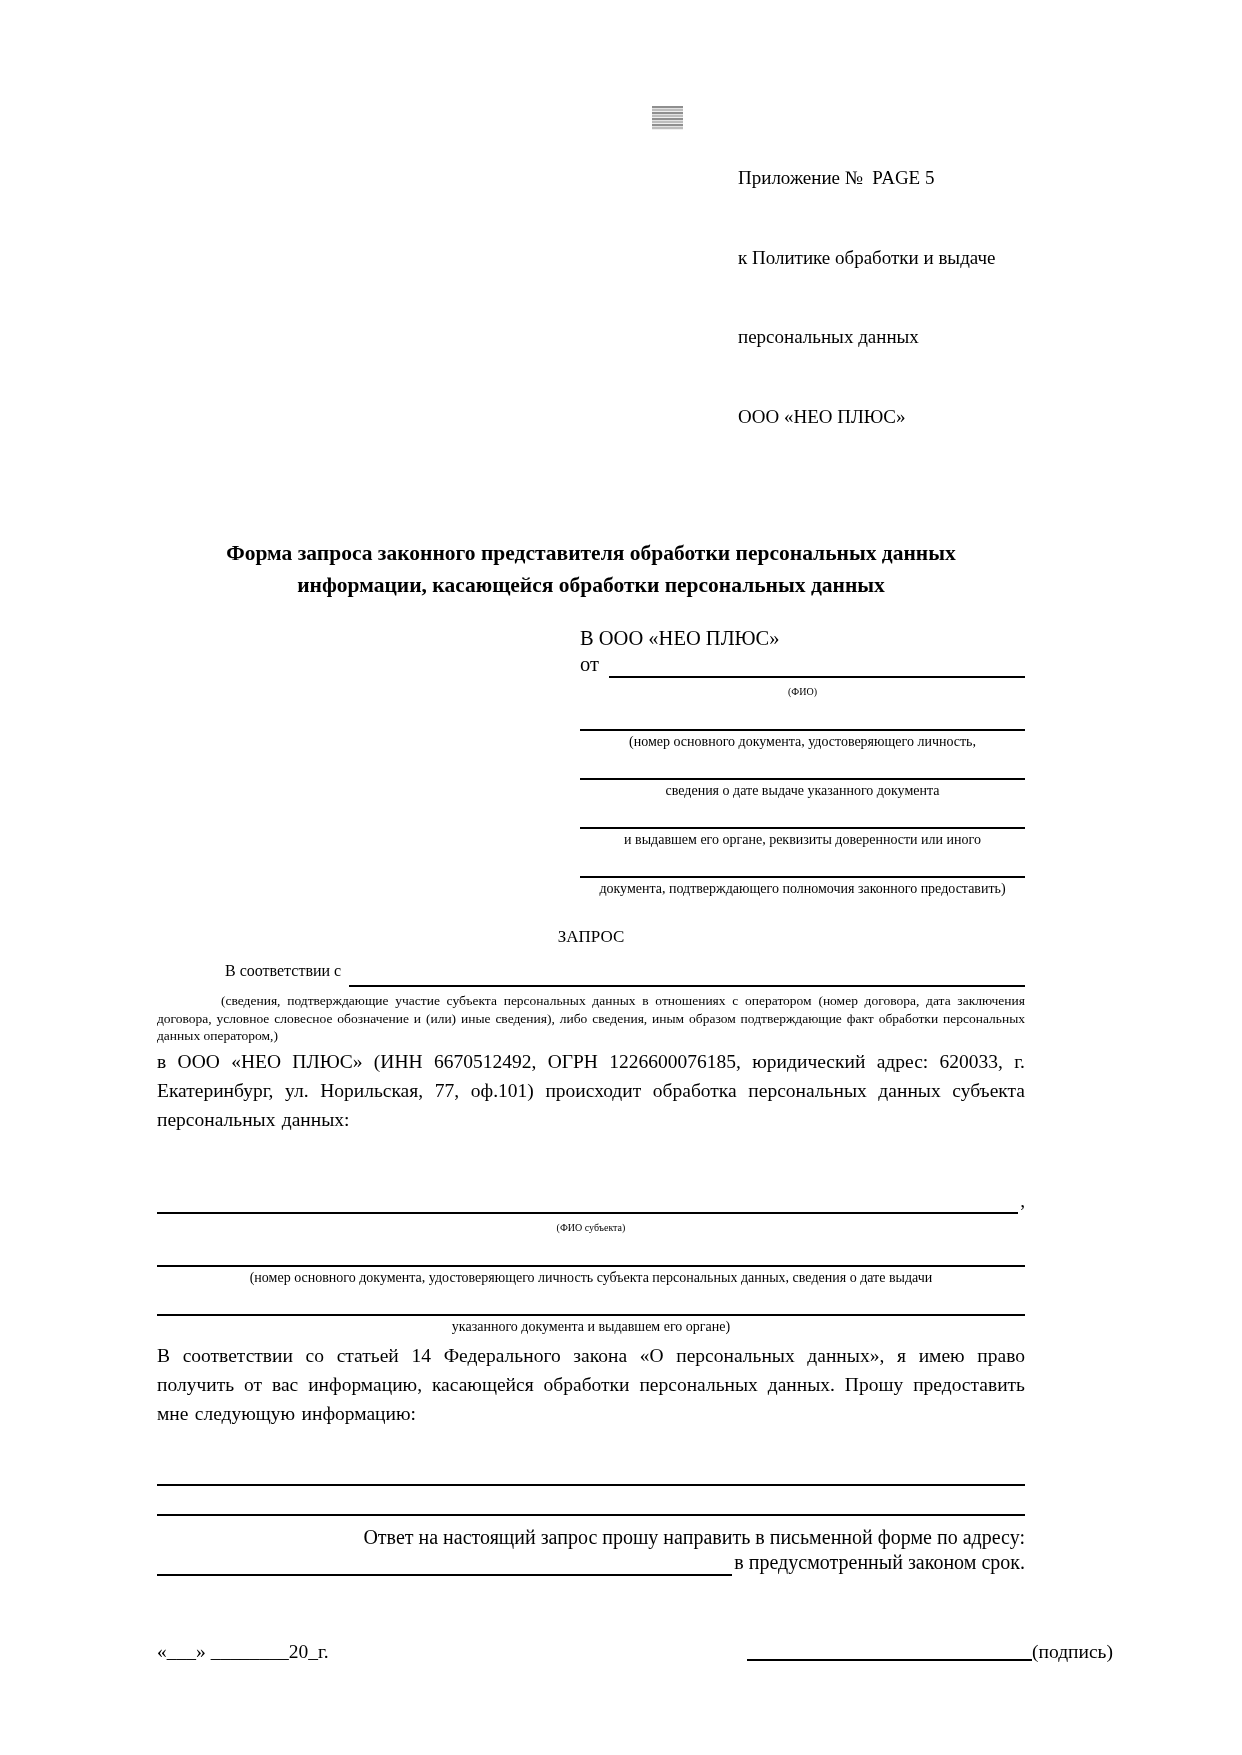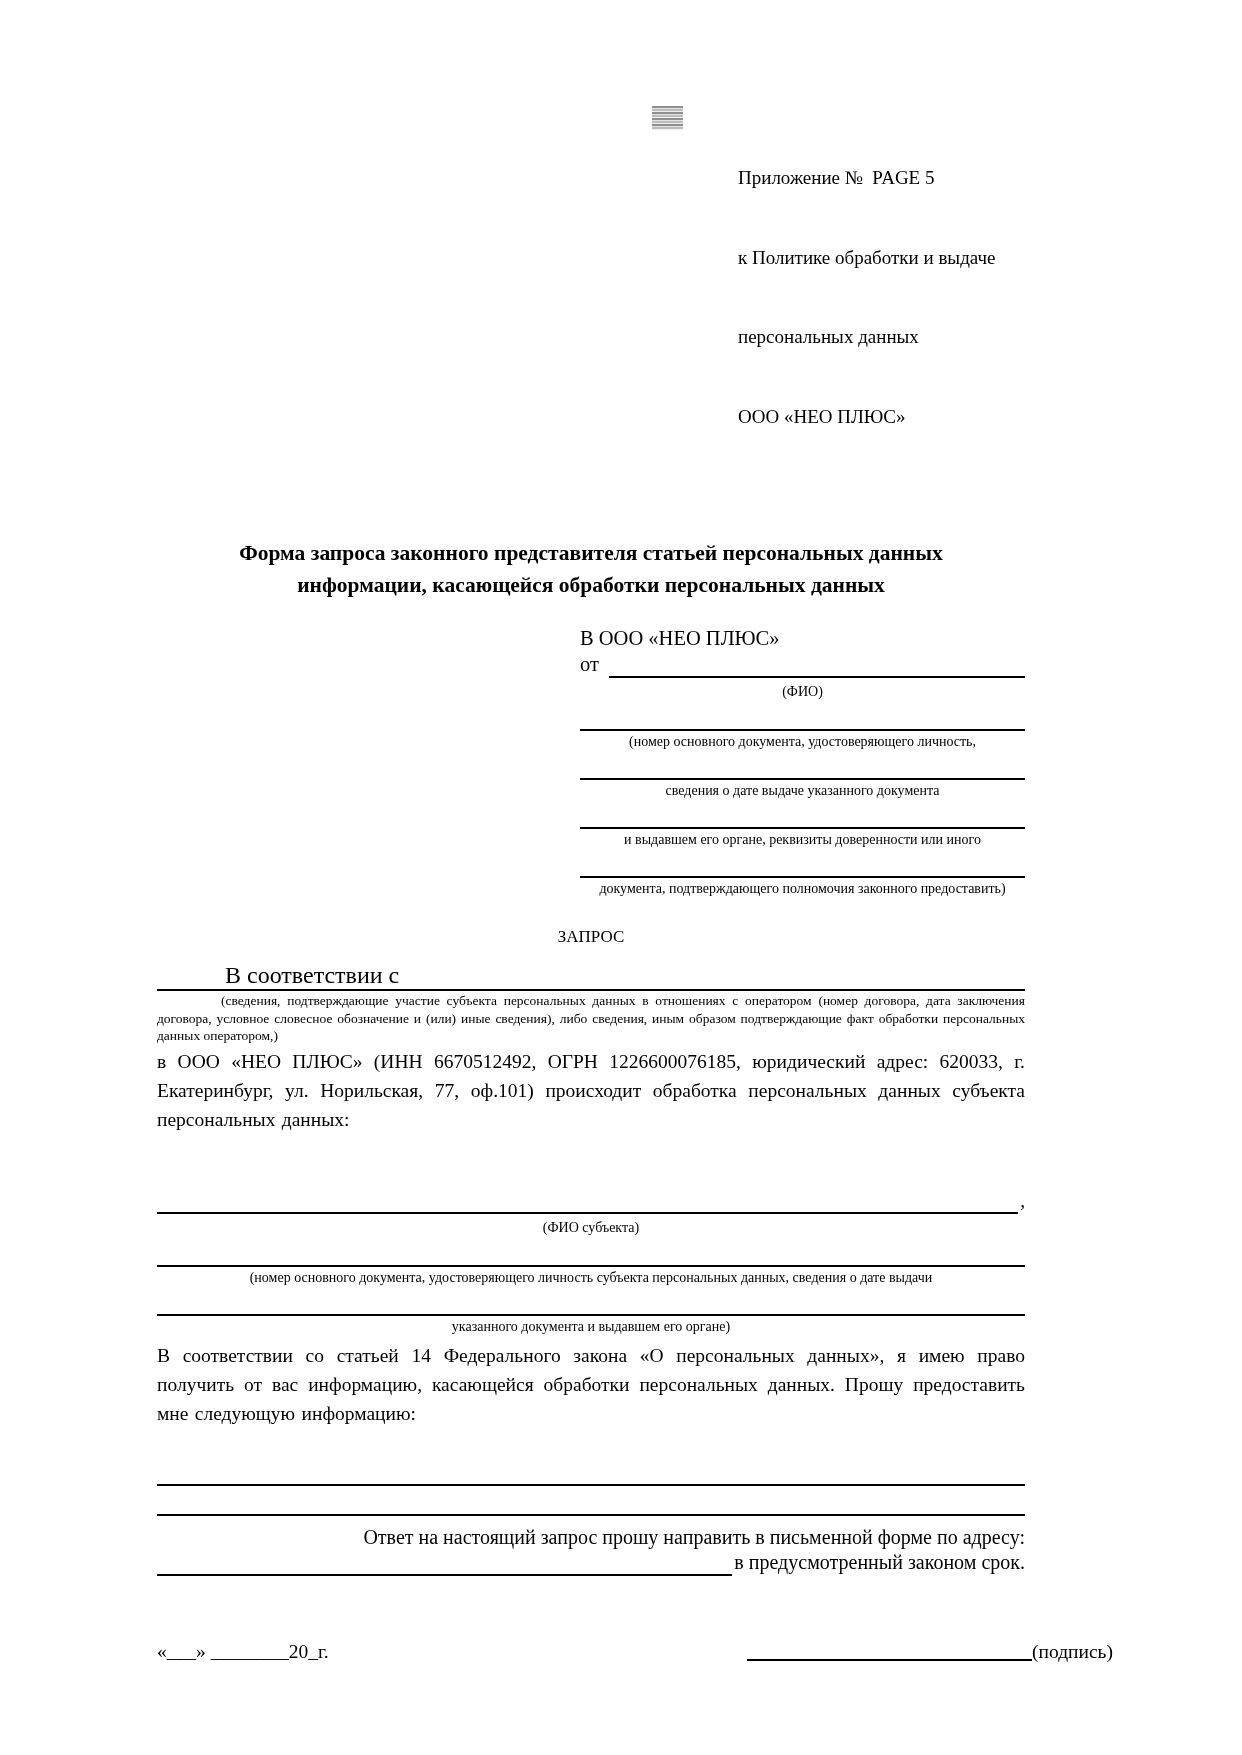--- a/index.html
+++ b/index.html
@@ -32,27 +32,27 @@
     line-height:32px;
   }
 
   .addressee { margin:26px 0 0 423px; width:445px; font-size:20.5px; }
   .row { display:flex; }
   .fill { flex:1; border-bottom:2px solid #000; }
   .from-row { margin-top:3px; height:27px; }
   .from-row .from-label { margin-right:10px; }
   .from-row .fill { margin-bottom:2px; }
   .cap { text-align:center; font-size:14px; line-height:17px; padding-top:2px; }
-  .cap-fio { font-size:14px; line-height:19px; }
+  .cap-fio { font-size:10px; line-height:19px; }
   .fline { border-bottom:2px solid #000; }
   .addressee .fline { height:30px; }
 
   .request-heading { margin-top:30px; text-align:center; font-size:17px; }
 
-  .accordance-row { margin-top:15px; height:27px; font-size:24px;flex-direction:column; }
+  .accordance-row { margin-top:15px; height:27px; font-size:16px; }
   .accordance-row .acc-label { padding-left:68px; margin-right:8px; }
   .accordance-row .fill { margin-bottom:2px; }
 
   .fine-print {
     margin-top:3px;
     font-size:13.5px; line-height:17.5px;
     text-align:justify; text-indent:64px;
   }
 
   .body-par {
@@ -94,21 +94,21 @@
 <div class="page">
 
   <div class="header-block">
     <div>Приложение №  PAGE 5</div>
     <div>к Политике обработки и выдаче</div>
     <div>персональных данных</div>
     <div>ООО «НЕО ПЛЮС»</div>
   </div>
 
   <div class="doc-title">
-    <div>Форма запроса законного представителя статьей персональных данных</div>
+    <div>Форма запроса законного представителя обработки персональных данных</div>
     <div>информации, касающейся обработки персональных данных</div>
   </div>
 
   <div class="addressee">
     <div>В ООО «НЕО ПЛЮС»</div>
     <div class="row from-row">
       <span class="from-label">от</span>
       <span class="fill"></span>
     </div>
     <div class="cap cap-fio">(ФИО)</div>

